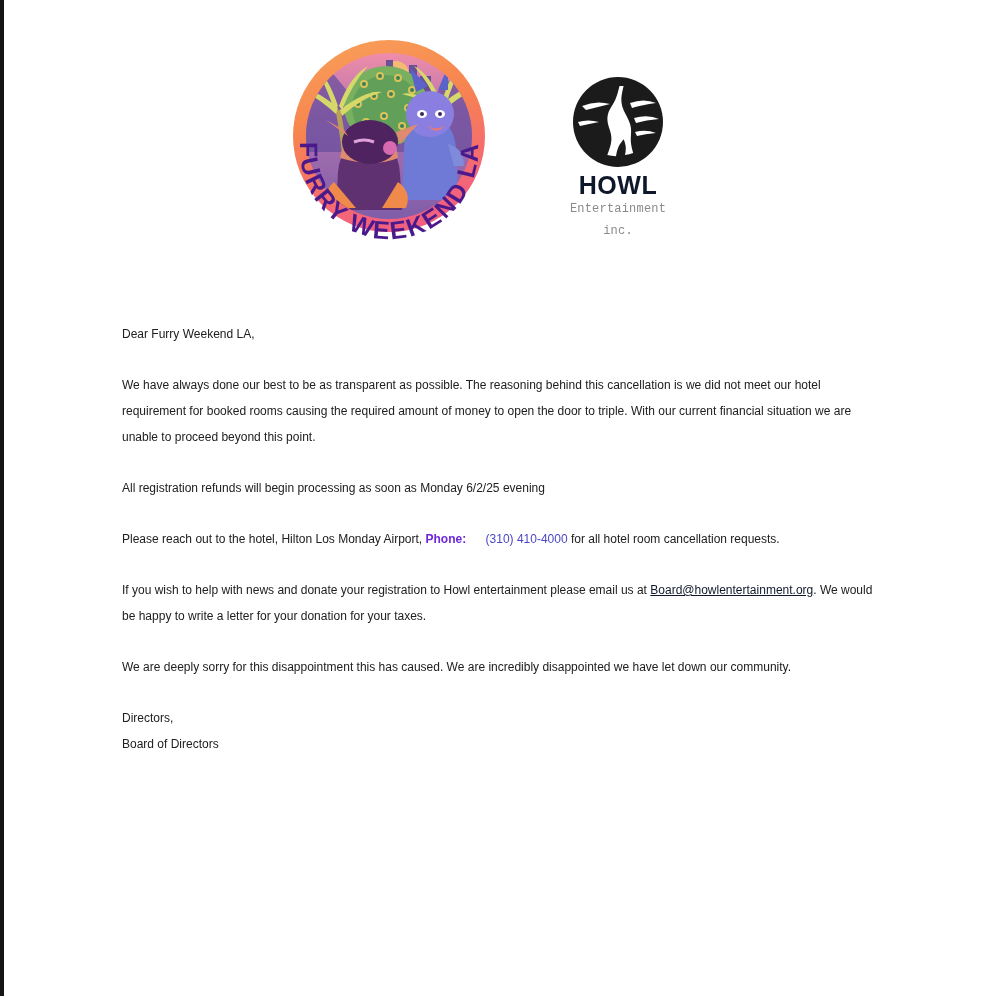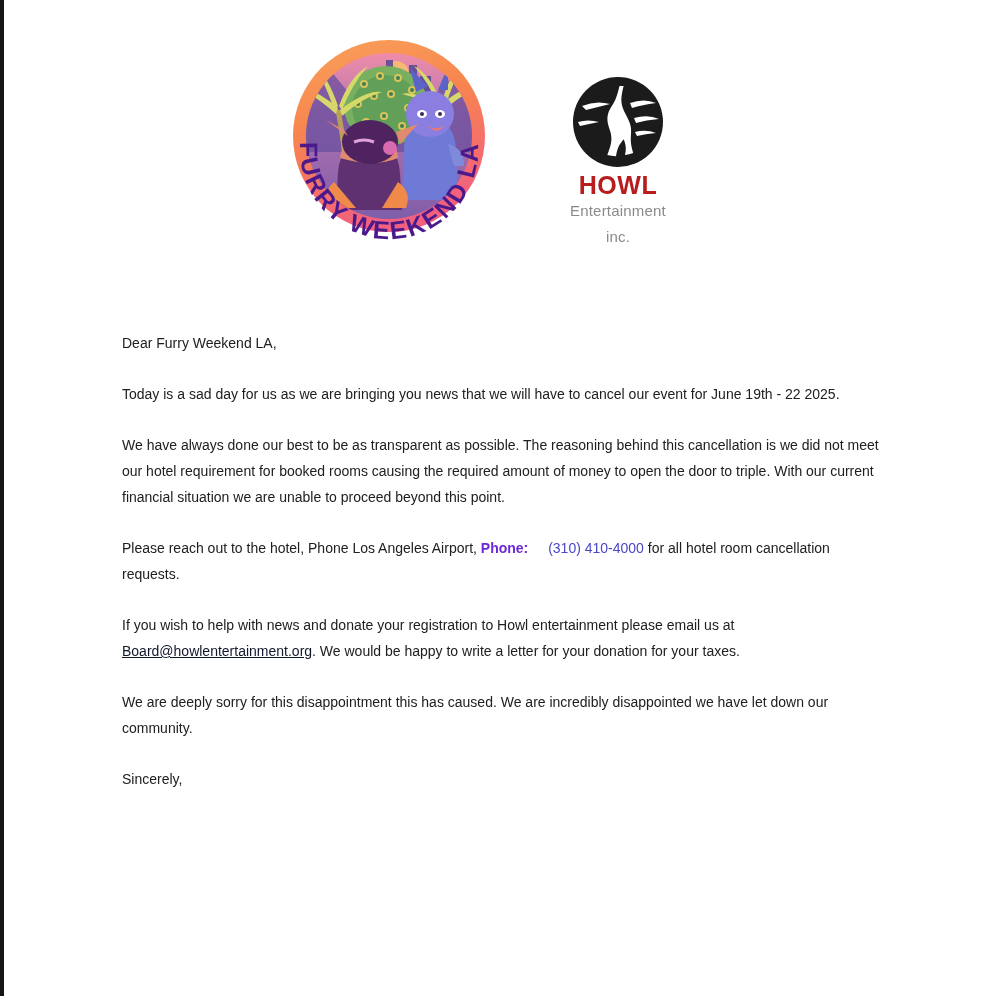--- a/index.html
+++ b/index.html
@@ -59,40 +59,40 @@
     width: 92px;
     height: 92px;
     margin: 0 auto;
   }
   .howl-mark svg { display: block; width: 100%; height: 100%; }
   .howl-wordmark {
     font-family: "Liberation Sans", sans-serif;
     font-weight: bold;
     font-size: 25px;
     letter-spacing: 0.5px;
-    color: #b91c1c;
+    color: #0f172a;
     line-height: 1;
     margin-top: 5px;
   }
   .howl-sub {
-    font-family: Liberation Sans, sans-serif;
-    font-size: 15px;
+    font-family: Liberation Mono, monospace;
+    font-size: 12px;
     color: #8a8a8a;
     line-height: 1.18;
     margin-top: 4px;
     letter-spacing: 0.2px;
   }
 
   
   .letter-body {
     position: absolute;
     left: 118px;
-    top: 330px;
+    top: 321px;
     width: 764px;
-    font-size: 14px;
+    font-size: 12px;
     line-height: 26px;
     color: #202020;
   }
   .letter-body p {
     margin: 0 0 25px 0;
   }
 
   .salutation { margin-bottom: 25px; }
 
   .bold-label { font-weight: bold; color: #6d28d9; }
@@ -275,28 +275,29 @@
       <div class="howl-wordmark">HOWL</div>
       <div class="howl-sub">Entertainment</div>
       <div class="howl-sub" style="margin-top:8px;">inc.</div>
     </div>
   </div>
 
   <div class="letter-body">
 
     <p class="salutation">Dear Furry Weekend LA,</p>
 
-    <p>Today is a sad day for us as we are bringing you news that we will have to cancel our event for June 19th - 22 2025.</p>
 
     <p>We have always done our best to be as transparent as possible. The reasoning behind this cancellation is we did not meet our hotel requirement for booked rooms causing the required amount of money to open the door to triple. With our current financial situation we are unable to proceed beyond this point.</p>
 
-
-    <p><span>Please reach out to the hotel, Phone Los Angeles Airport, </span><span class="bold-label">Phone:</span><span> </span><a class="phone-link" href="#">(310) 410-4000</a><span> for all hotel room cancellation requests.</span></p>
+    <p>All registration refunds will begin processing as soon as Monday 6/2/25 evening</p>
+
+    <p><span>Please reach out to the hotel, Hilton Los Monday Airport, </span><span class="bold-label">Phone:</span><span> </span><a class="phone-link" href="#">(310) 410-4000</a><span> for all hotel room cancellation requests.</span></p>
 
     <p><span>If you wish to help with news and donate your registration to Howl entertainment please email us at </span><a class="email-link" href="#">Board@howlentertainment.org</a><span>. We would be happy to write a letter for your donation for your taxes.</span></p>
 
     <p>We are deeply sorry for this disappointment this has caused. We are incredibly disappointed we have let down our community.</p>
 
     <div class="signature">
-      <span>Sincerely,</span>
+      <span>Directors,</span>
+      <span>Board of Directors</span>
     </div>
   </div>
 </div>
 
 </body></html>

